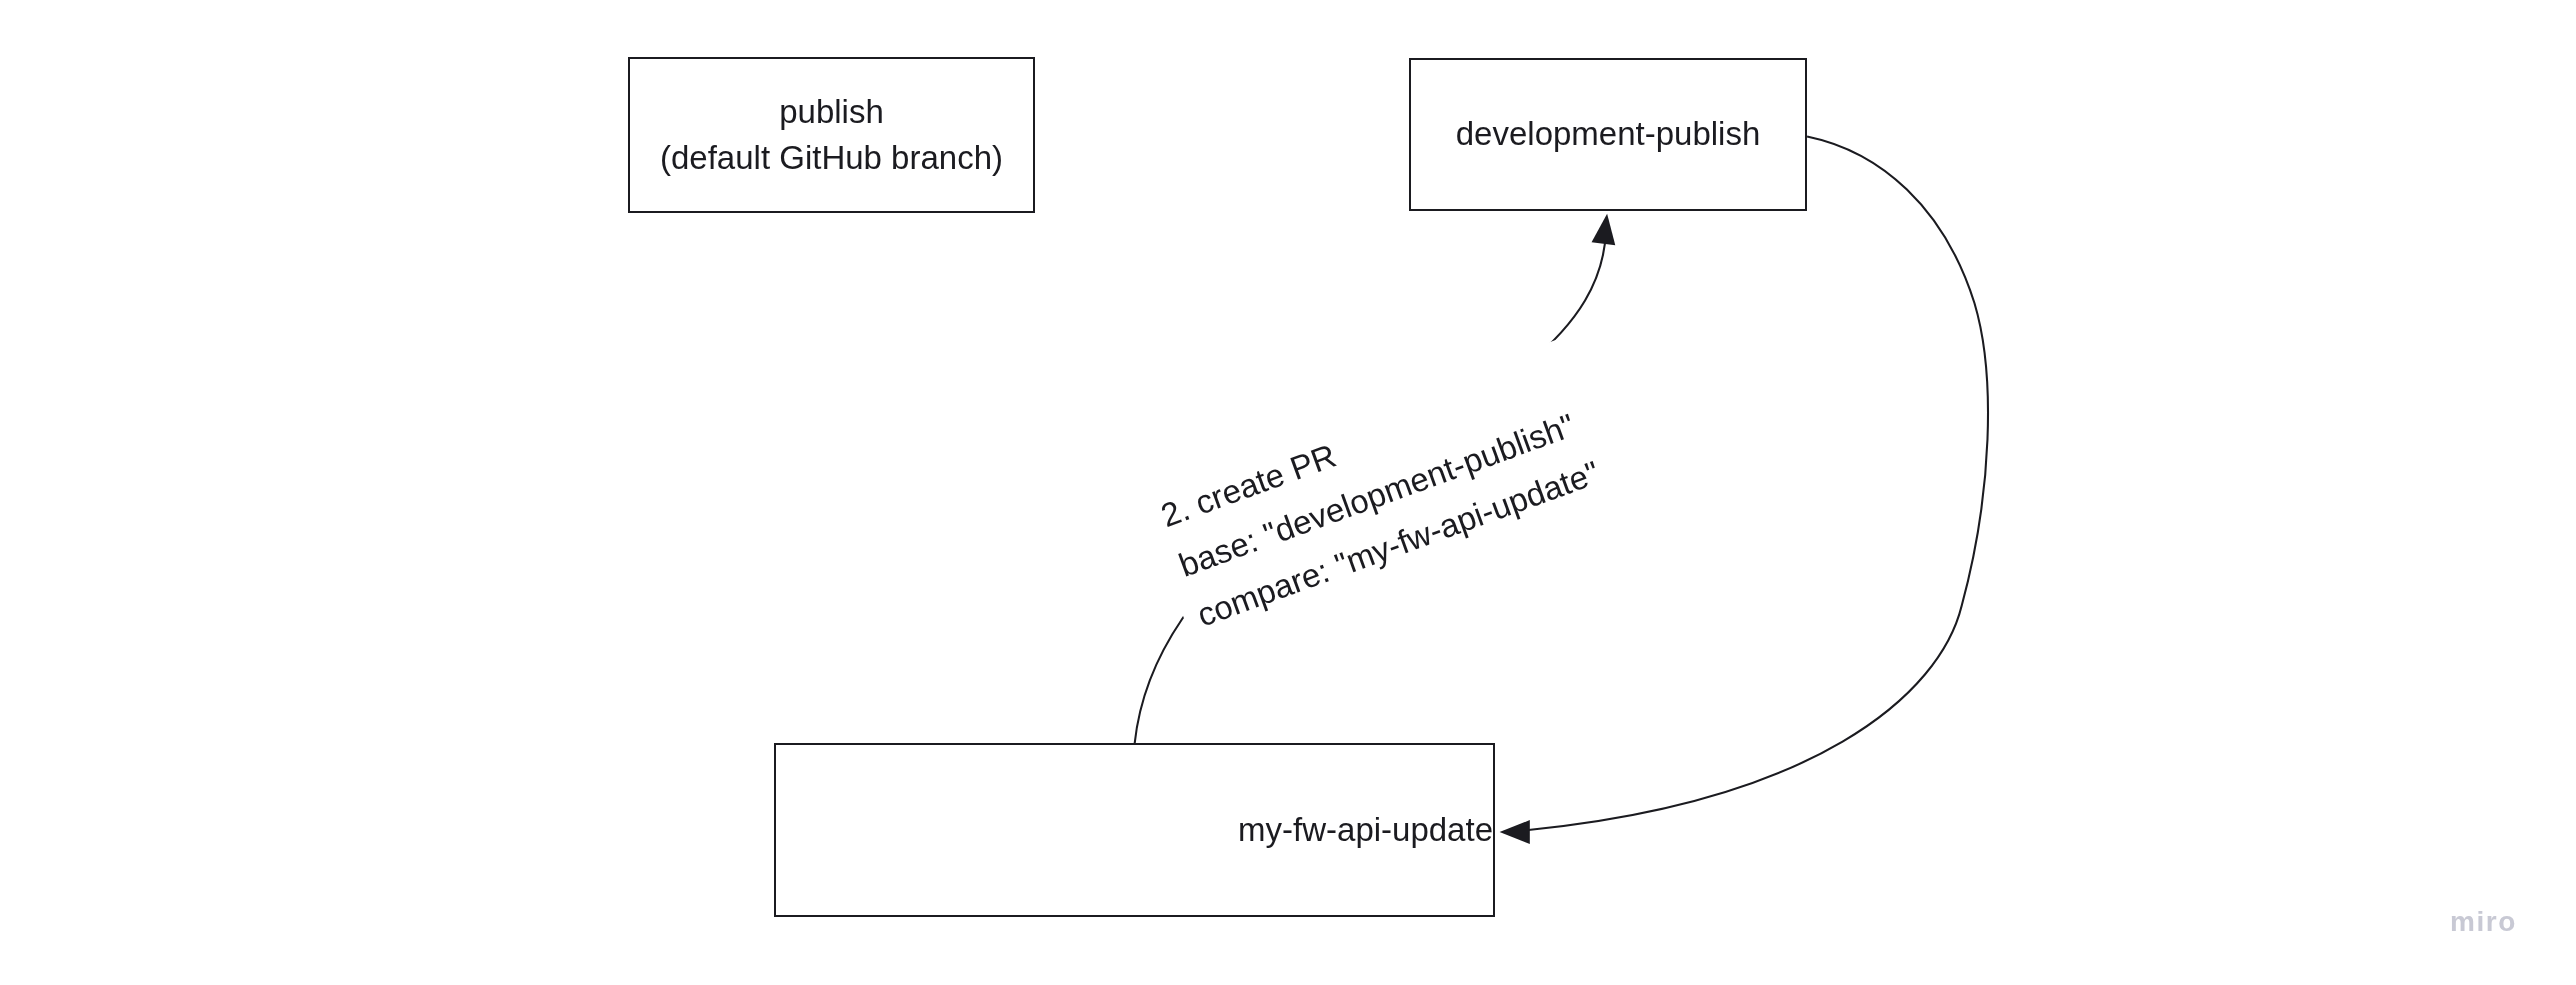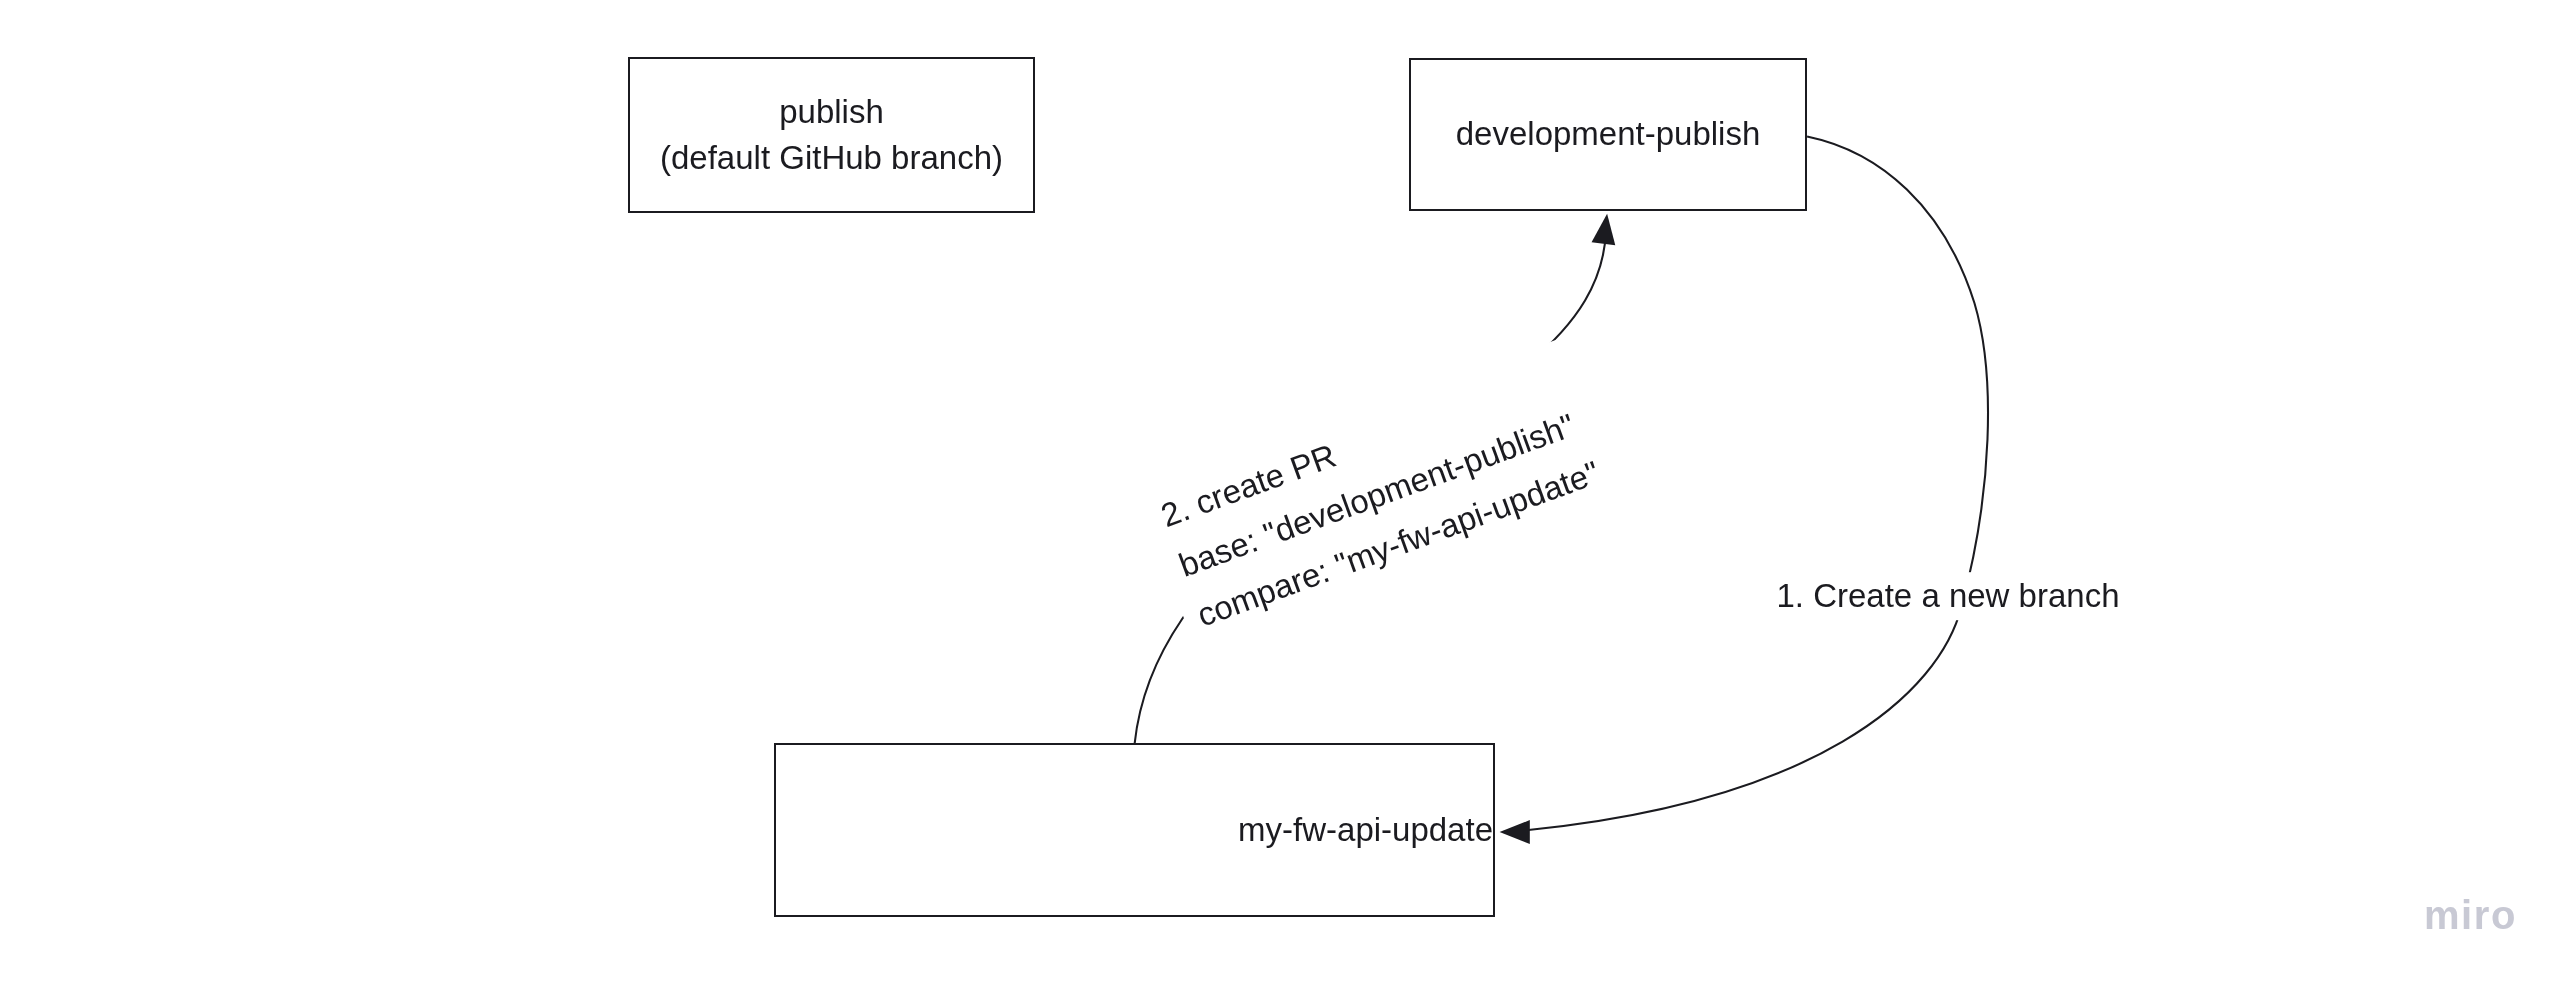--- a/index.html
+++ b/index.html
@@ -50,21 +50,21 @@
     left:1138px;top:492px;
     transform:rotate(-20deg);
     transform-origin:0 0;
     padding:6.4px 14.3px;
     line-height:1.6;
     text-align:left;
   }
   .watermark{
     position:absolute;
     right:59px;bottom:48px;
-    font-size:40px;
+    font-size:28px;
     font-weight:bold;
     letter-spacing:1.6px;
     color:var(--watermark);
   }
 </style>
 </head>
 <body>
 
 <div class="canvas">
 
@@ -93,21 +93,20 @@
       <span>development-publish</span>
     </div>
   </div>
 
   <div class="node node-my-fw-api-update">
     <div class="node-label">
       <span>my-fw-api-update</span>
     </div>
   </div>
 
-  <div class="conn-label conn-label-create-branch">1. Create a new branch</div>
 
   <div class="conn-label conn-label-create-pr">
     <div>2. create PR</div>
     <div>base: "development-publish"</div>
     <div>compare: "my-fw-api-update"</div>
   </div>
 
   <div class="watermark">miro</div>
 
 </div>

